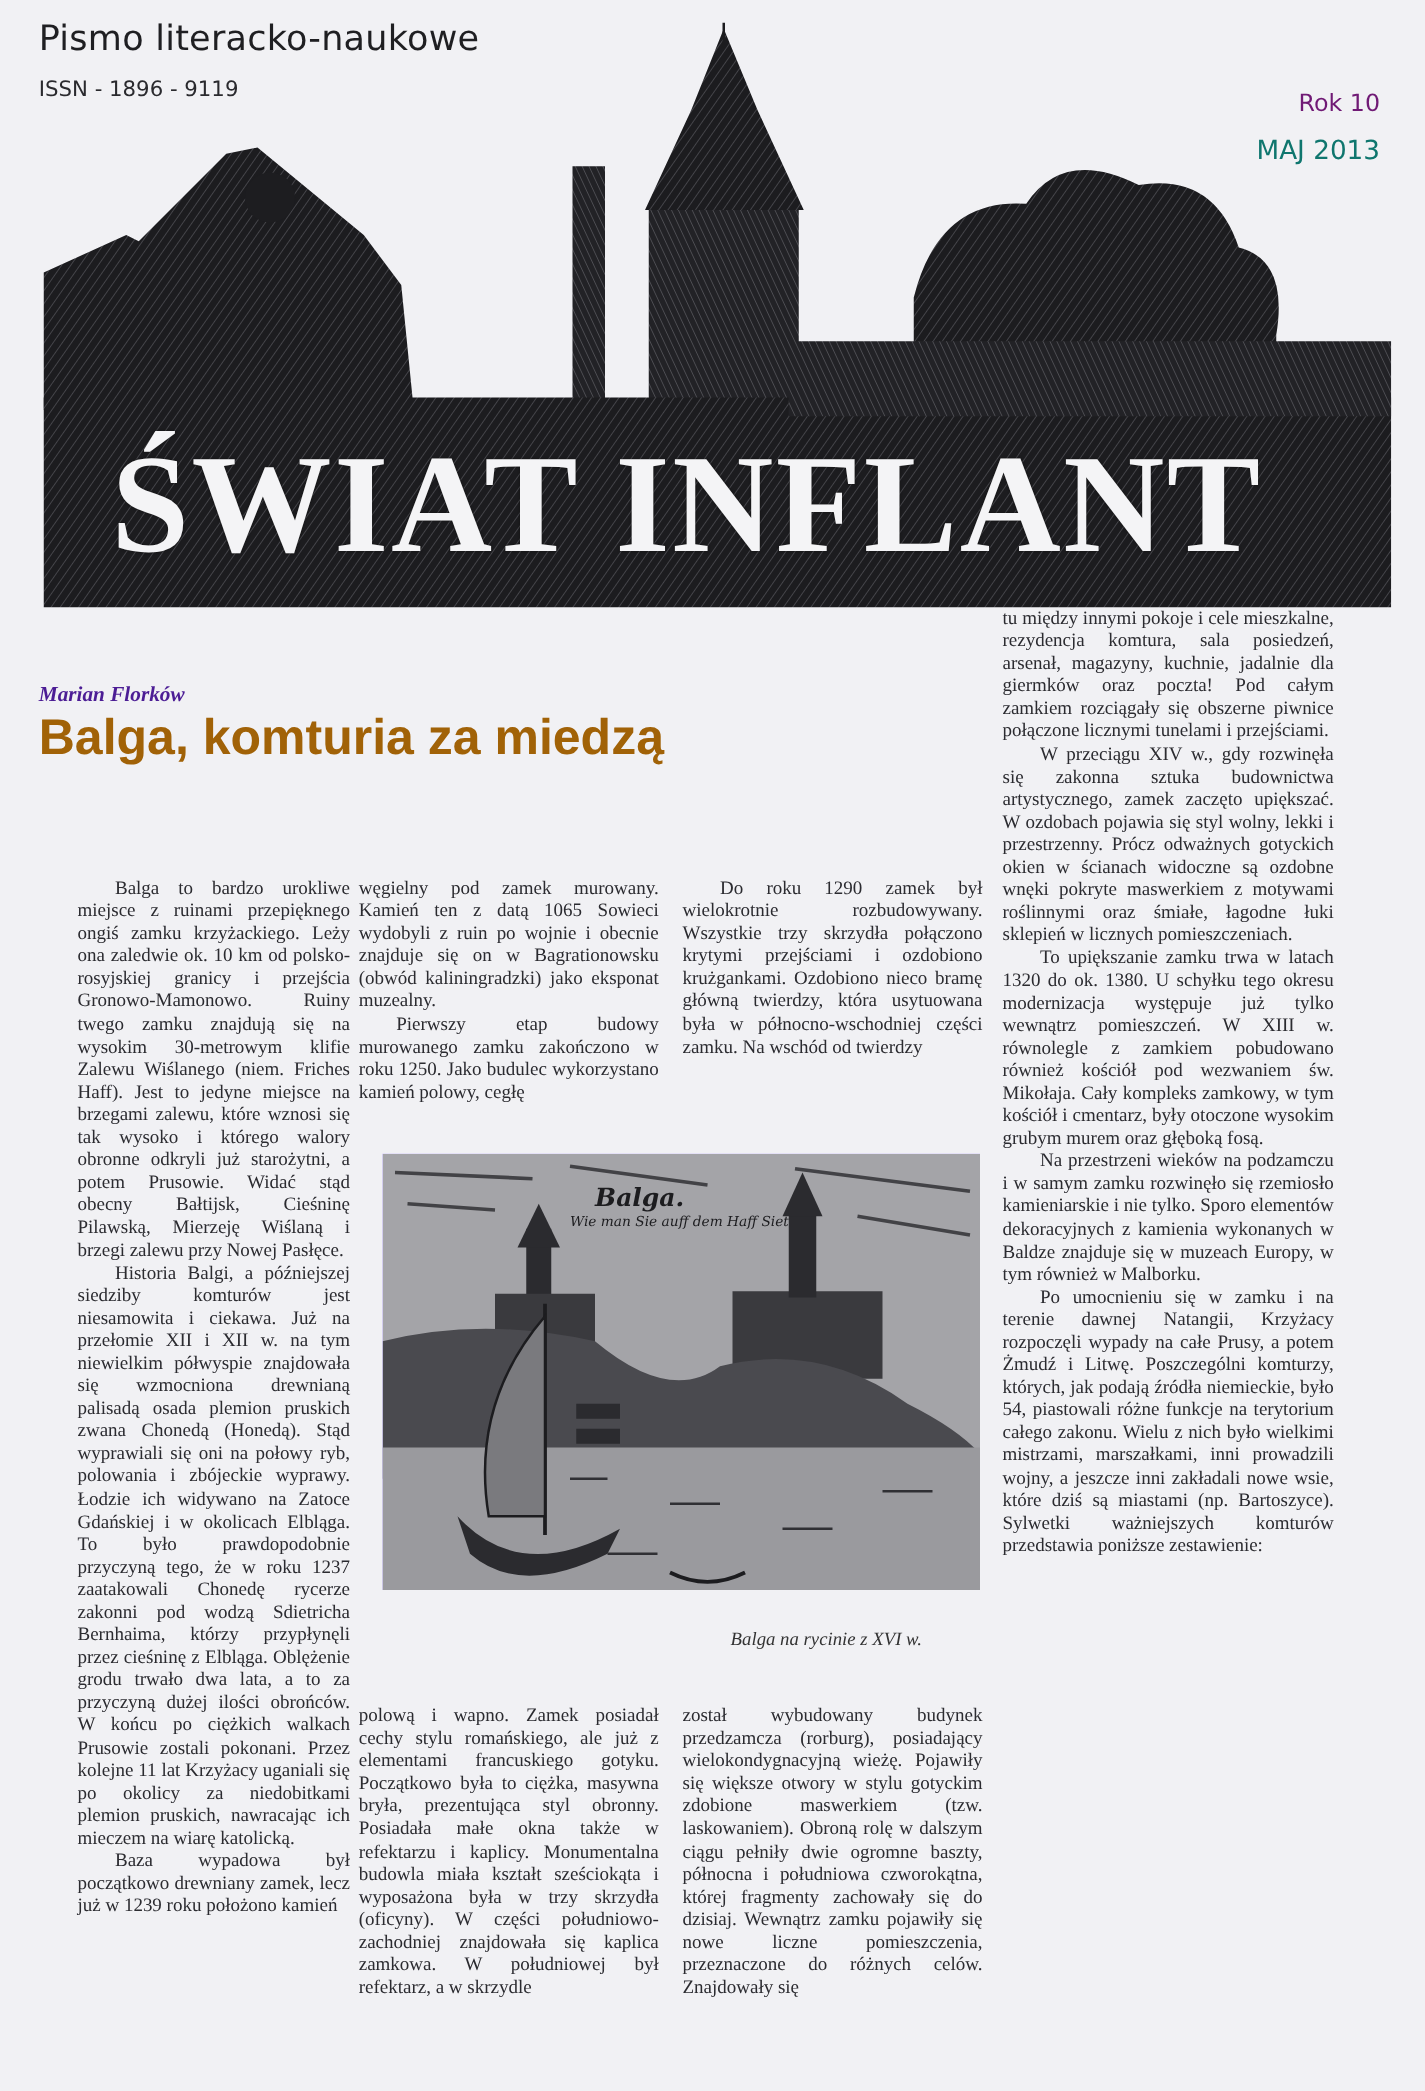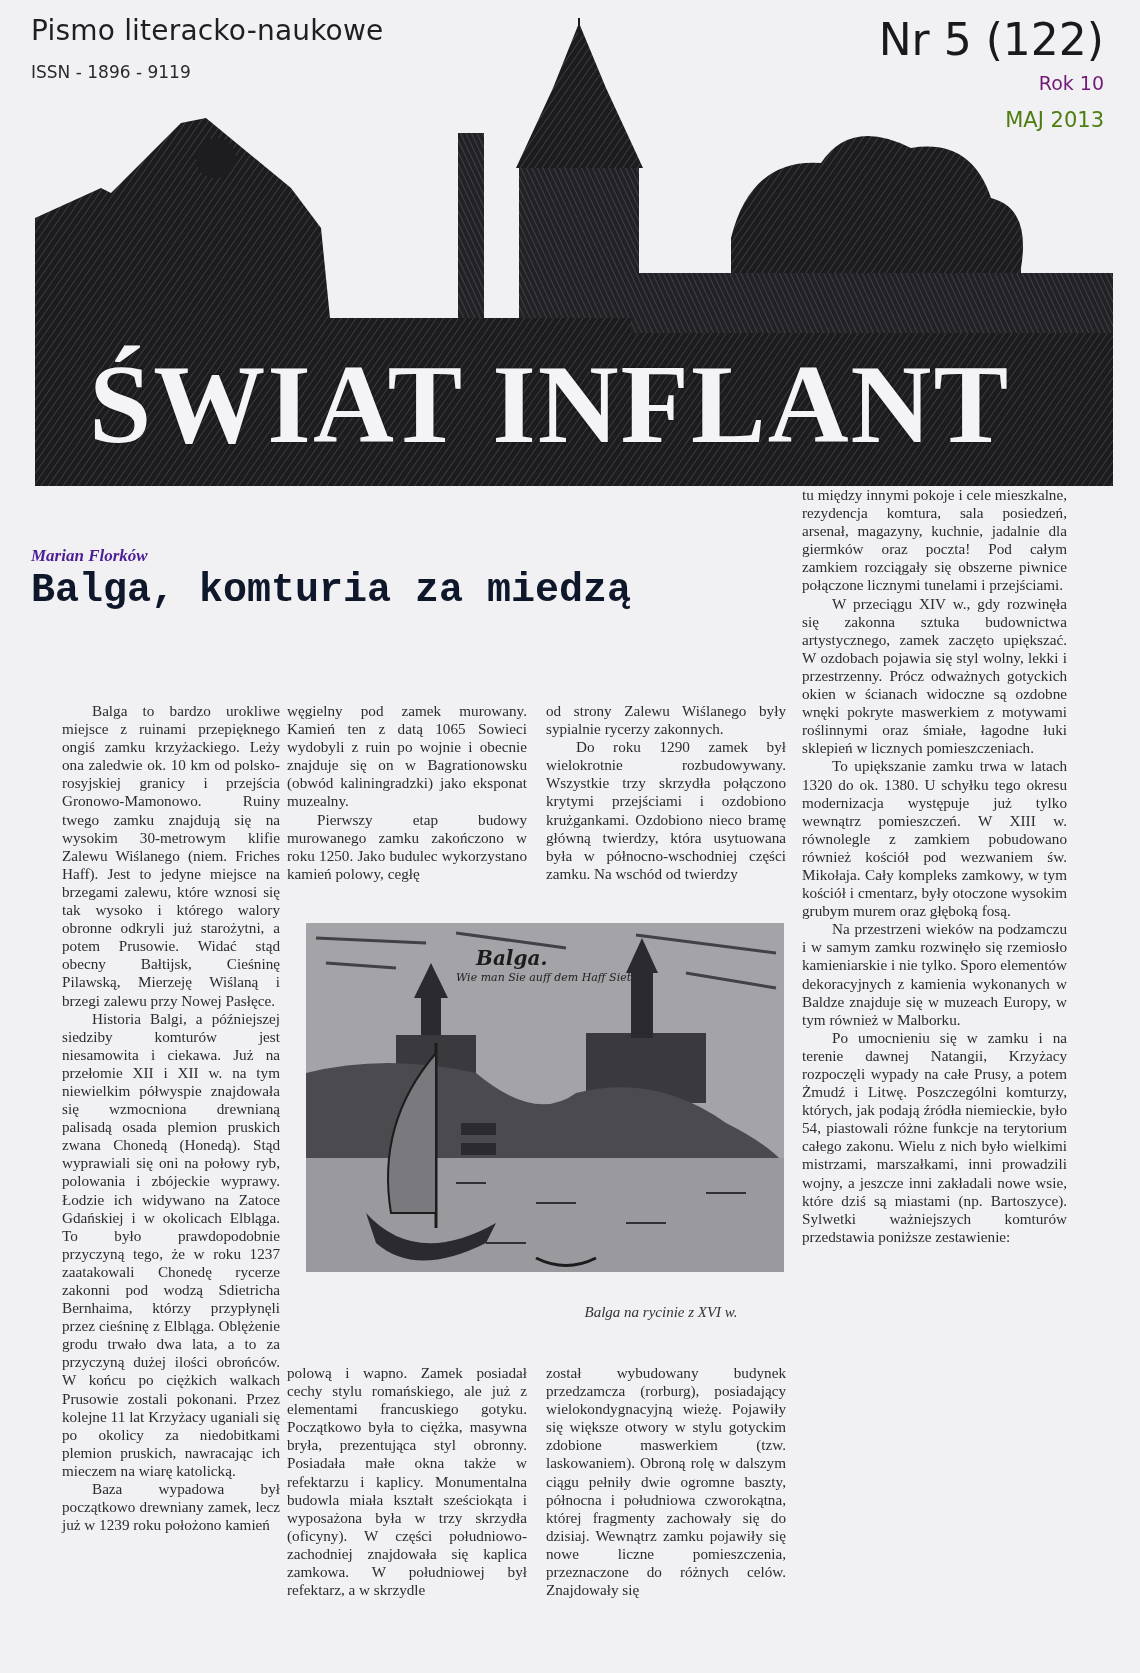--- a/index.html
+++ b/index.html
@@ -27,21 +27,21 @@
     font-size: 44px; color: #1a1a1d; text-align: right;
   }
   .issue-year {
     position: absolute; right: 36px; top: 72px;
     font-family: "DejaVu Sans", "Liberation Sans", sans-serif;
     font-size: 19px; color: #701a75;
   }
   .issue-date {
     position: absolute; right: 36px; top: 108px;
     font-family: "DejaVu Sans", "Liberation Sans", sans-serif;
-    font-size: 21px; color: #4d7c0f;
+    font-size: 21px; color: #0f766e;
   }
 
   
   .masthead-art {
     position: absolute; left: 31px; top: 18px; width: 1082px; height: 468px;
   }
   .masthead-art svg { position: absolute; left: 0; top: 0; }
   .title-text {
     position: absolute; left: 58px; top: 330px;
     font-family: "Liberation Serif", "DejaVu Serif", serif;
@@ -50,22 +50,22 @@
     text-shadow: 0 0 2px #111;
   }
 
   .author {
     position: absolute; left: 31px; top: 524px;
     font-family: "Liberation Serif", "DejaVu Serif", serif;
     font-style: italic; font-weight: bold; font-size: 17px; color: #4c1d95; margin-top: 22px;
   }
   .headline {
     position: absolute; left: 31px; top: 568px;
-    font-family: Liberation Mono, monospace;
-    font-weight: bold; font-size: 40px; color: #0f172a;
+    font-family: Liberation Sans, sans-serif;
+    font-weight: bold; font-size: 40px; color: #a16207;
   }
 
   .col {
     position: absolute;
     font-family: "Liberation Serif", "DejaVu Serif", serif;
     font-size: 15.2px; line-height: 18.1px; color: #2b2b30;
     text-align: justify;
   }
   .col p { margin: 0; text-indent: 30px; }
   .col p.noindent { text-indent: 0; }
@@ -86,21 +86,20 @@
     font-family: "Liberation Serif", "DejaVu Serif", serif;
     font-style: italic; font-size: 15px; color: #333;
   }
 </style>
 </head>
 <body>
 
 <div class="masthead-top">
   <div class="subtitle">Pismo literacko-naukowe</div>
   <div class="issn">ISSN - 1896 - 9119</div>
-  <div class="issue-no">Nr 5 (122)</div>
   <div class="issue-year">Rok 10</div>
   <div class="issue-date">MAJ 2013</div>
 </div>
 
 <div class="masthead-art">
   <svg width="1082" height="468" viewBox="0 0 1082 468">
     <defs>
       <pattern id="hatch" width="6" height="6" patternUnits="userSpaceOnUse" patternTransform="rotate(35)">
         <rect width="6" height="6" fill="#1c1c1f"></rect>
         <line x1="0" y1="0" x2="0" y2="6" stroke="#5a5a60" stroke-width="1"></line>
@@ -137,21 +136,20 @@
   <p>Historia Balgi, a późniejszej siedziby komturów jest niesamowita i ciekawa. Już na przełomie XII i XII w. na tym niewielkim półwyspie znajdowała się wzmocniona drewnianą palisadą osada plemion pruskich zwana Chonedą (Honedą). Stąd wyprawiali się oni na połowy ryb, polowania i zbójeckie wyprawy. Łodzie ich widywano na Zatoce Gdańskiej i w okolicach Elbląga. To było prawdopodobnie przyczyną tego, że w roku 1237 zaatakowali Chonedę rycerze zakonni pod wodzą Sdietricha Bernhaima, którzy przypłynęli przez cieśninę z Elbląga. Oblężenie grodu trwało dwa lata, a to za przyczyną dużej ilości obrońców. W końcu po ciężkich walkach Prusowie zostali pokonani. Przez kolejne 11 lat Krzyżacy uganiali się po okolicy za niedobitkami plemion pruskich, nawracając ich mieczem na wiarę katolicką.</p>
   <p>Baza wypadowa był początkowo drewniany zamek, lecz już w 1239 roku położono kamień</p>
 </div>
 
 <div class="col col2a">
   <p class="noindent">węgielny pod zamek murowany. Kamień ten z datą 1065 Sowieci wydobyli z ruin po wojnie i obecnie znajduje się on w Bagrationowsku (obwód kaliningradzki) jako eksponat muzealny.</p>
   <p>Pierwszy etap budowy murowanego zamku zakończono w roku 1250. Jako budulec wykorzystano kamień polowy, cegłę</p>
 </div>
 
 <div class="col col3a">
-  <p class="noindent">od strony Zalewu Wiślanego były sypialnie rycerzy zakonnych.</p>
   <p>Do roku 1290 zamek był wielokrotnie rozbudowywany. Wszystkie trzy skrzydła połączono krytymi przejściami i ozdobiono krużgankami. Ozdobiono nieco bramę główną twierdzy, która usytuowana była w północno-wschodniej części zamku. Na wschód od twierdzy</p>
 </div>
 
 <div class="figure">
   <svg width="478" height="349" viewBox="0 0 478 349">
     <rect width="478" height="349" fill="#a4a4a8"></rect>
     <g stroke="#2a2a2e" stroke-width="3" opacity="0.8">
       <line x1="10" y1="15" x2="120" y2="20"></line>
         <line x1="150" y1="10" x2="260" y2="25"></line>
       <line x1="330" y1="12" x2="470" y2="30"></line>

